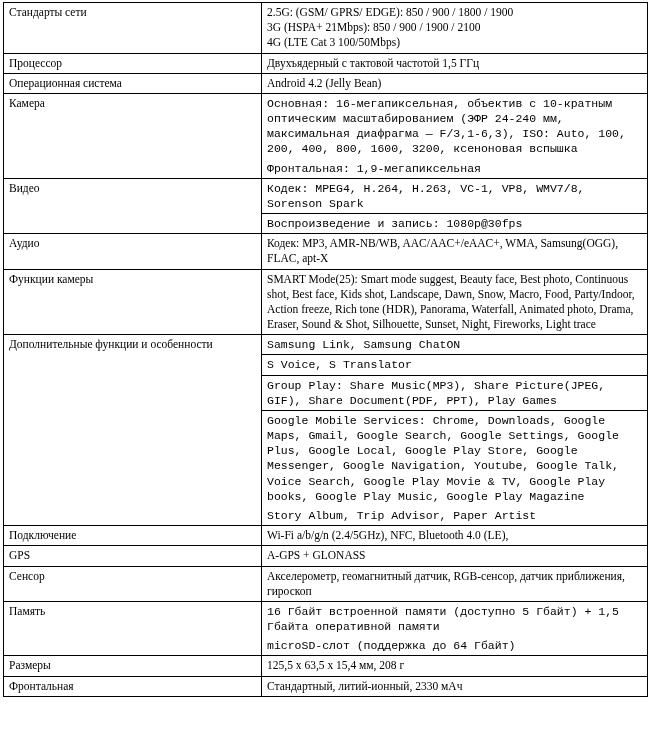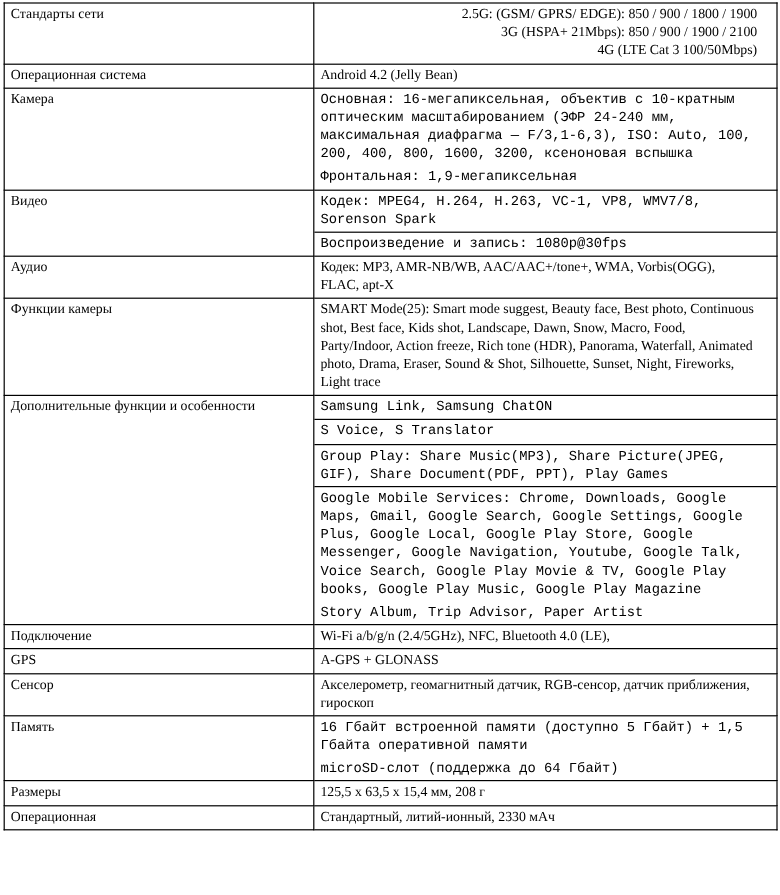--- a/index.html
+++ b/index.html
@@ -18,21 +18,21 @@
     width: 644px;
     margin: 2px 0 0 3px;
     border-collapse: collapse;
     table-layout: fixed;
   }
   .spec-table td {
     border: 1px solid #000000;
     vertical-align: top;
     font-size: 11.5px;
     line-height: 1.32;
-    padding: 2px 16px 2px 5px;
+    padding: 2px 0 2px 5px;
   }
   col.c-label { width: 258px; }
   col.c-value { width: 386px; }
 
   .cell-label {
     font-size: 11.5px;
   }
   .cell-value {
     font-size: 11.5px;
   }
@@ -56,41 +56,47 @@
   .sub tr:last-child td {
     border-bottom: 0;
   }
   .nested-holder {
     padding: 0 !important;
   }
   .lines div {
     white-space: normal;
   }
   .net-lines {
-    text-align: right;
+    text-align: left;
   }
 </style>
 </head>
 <body>
 
 <table class="spec-table">
   <colgroup>
     <col class="c-label">
     <col class="c-value">
   </colgroup>
   <tbody id="table-body">
       <tr>
         <td class="cell-label">Стандарты сети</td>
         <td class="cell-value lines net-lines">
           <div>2.5G: (GSM/ GPRS/ EDGE): 850 / 900 / 1800 / 1900</div>
           <div>3G (HSPA+ 21Mbps): 850 / 900 / 1900 / 2100</div>
           <div>4G (LTE Cat 3 100/50Mbps)</div>
         </td>
       </tr>
       <tr>
+        <td class="cell-label">Процессор</td>
+        <td class="cell-value lines net-lines">
+          <div>Двухъядерный с тактовой частотой 1,5 ГГц</div>
+        </td>
+      </tr>
+      <tr>
         <td class="cell-label">Операционная система</td>
         <td class="cell-value lines">
           <div>Android 4.2 (Jelly Bean)</div>
         </td>
       </tr>
       <tr>
         <td class="cell-label">Камера</td>
         <td class="nested-holder">
           <table class="sub">
             <tbody>
@@ -115,21 +121,21 @@
               <tr>
                 <td style="border-bottom: 0px; margin-left: 36px;">Воспроизведение и запись: 1080p@30fps</td>
               </tr>
             </tbody>
           </table>
         </td>
       </tr>
       <tr>
         <td class="cell-label">Аудио</td>
         <td class="cell-value lines">
-          <div>Кодек: MP3, AMR-NB/WB, AAC/AAC+/tone+, WMA, Vorbis(OGG), FLAC, apt-X</div>
+          <div>Кодек: MP3, AMR-NB/WB, AAC/AAC+/eAAC+, WMA, Samsung(OGG), FLAC, apt-X</div>
         </td>
       </tr>
       <tr>
         <td class="cell-label">Функции камеры</td>
         <td class="cell-value lines">
           <div>SMART Mode(25): Smart mode suggest, Beauty face, Best photo, Continuous shot, Best face, Kids shot, Landscape, Dawn, Snow, Macro, Food, Party/Indoor, Action freeze, Rich tone (HDR), Panorama, Waterfall, Animated photo, Drama, Eraser, Sound &amp; Shot, Silhouette, Sunset, Night, Fireworks, Light trace</div>
         </td>
       </tr>
       <tr>
         <td class="cell-label">Дополнительные функции и особенности</td>
@@ -188,19 +194,19 @@
           </table>
         </td>
       </tr>
       <tr>
         <td class="cell-label">Размеры</td>
         <td class="cell-value lines">
           <div>125,5 x 63,5 x 15,4 мм, 208 г</div>
         </td>
       </tr>
       <tr>
-        <td class="cell-label">Операционная</td>
+        <td class="cell-label">Фронтальная</td>
         <td class="cell-value lines">
           <div>Стандартный, литий-ионный, 2330 мАч</div>
         </td>
       </tr>
     </tbody>
 </table>
 
 </body></html>

